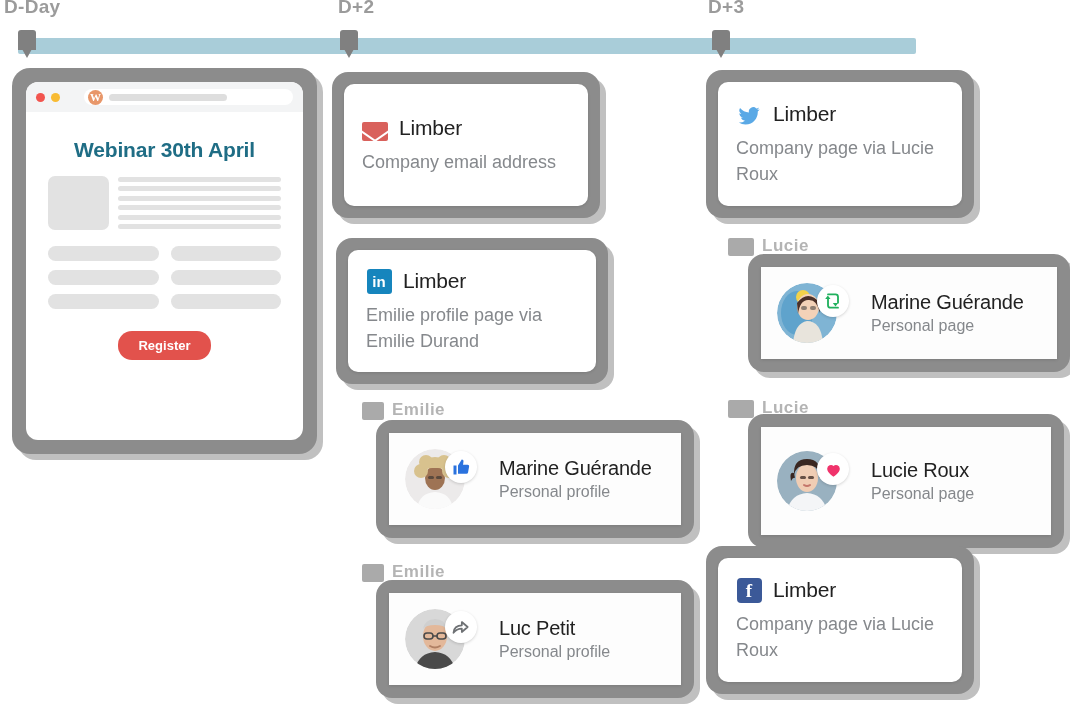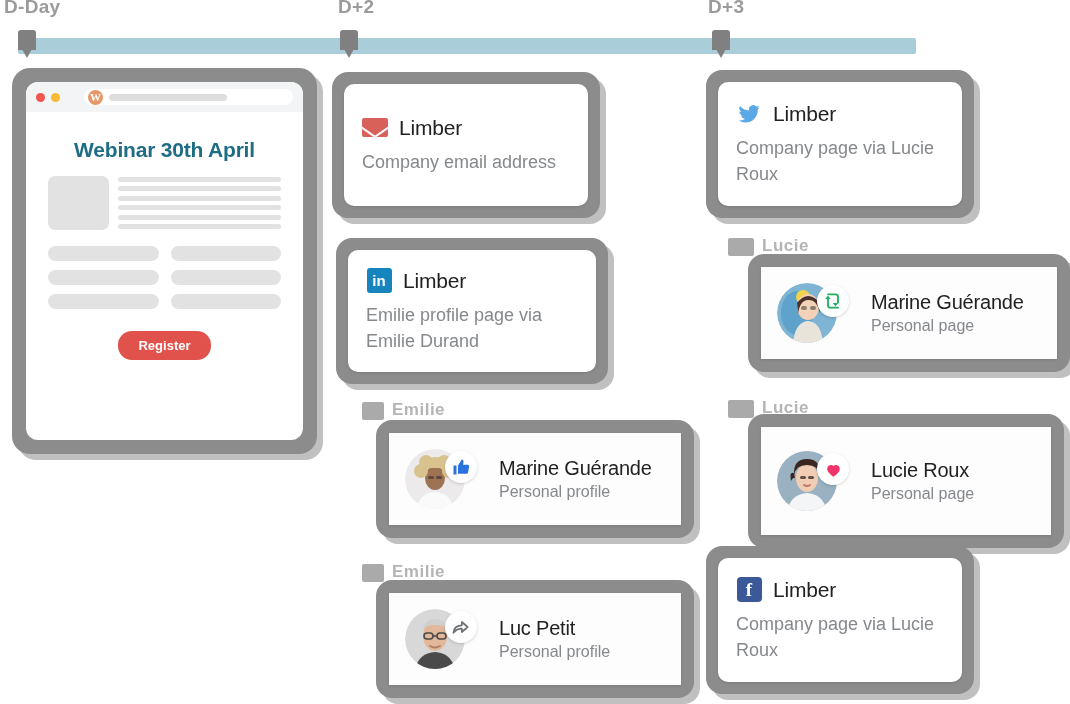--- a/index.html
+++ b/index.html
@@ -202,21 +202,21 @@
   }
   .brand-head { display: flex; align-items: center; gap: 11px; }
   .brand-name { font-size: 21px; color: #222222; letter-spacing: -0.2px; }
   .brand-sub {
     font-size: 18px;
     color: #85888c;
     margin-top: 9px;
     line-height: 1.42;
   }
 
-  .icon-box { width: 26px; height: 26px; flex: none; display: flex; align-items: center; justify-content: center; }
+  .icon-box { width: 26px; height: 26px; flex: none; display: flex; align-items: flex-end; justify-content: center; }
 
   
   .ico-mail {
     width: 26px; height: 19px;
     background: #d9615c;
     border-radius: 2px;
     position: relative;
     overflow: hidden;
   }
   .ico-mail::before, .ico-mail::after {

